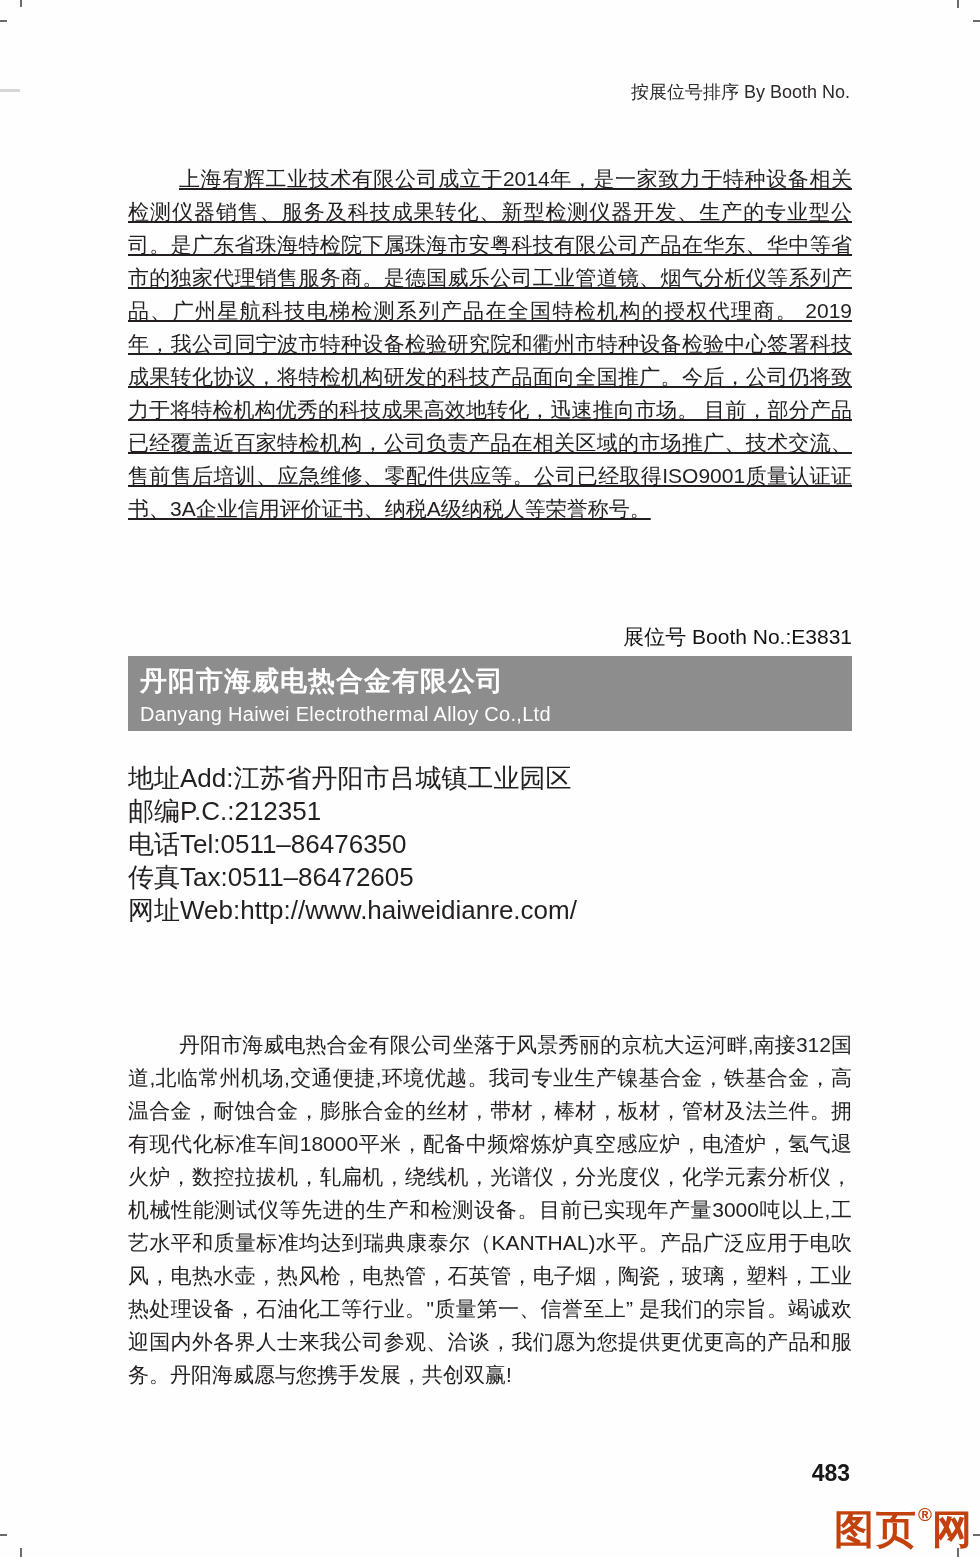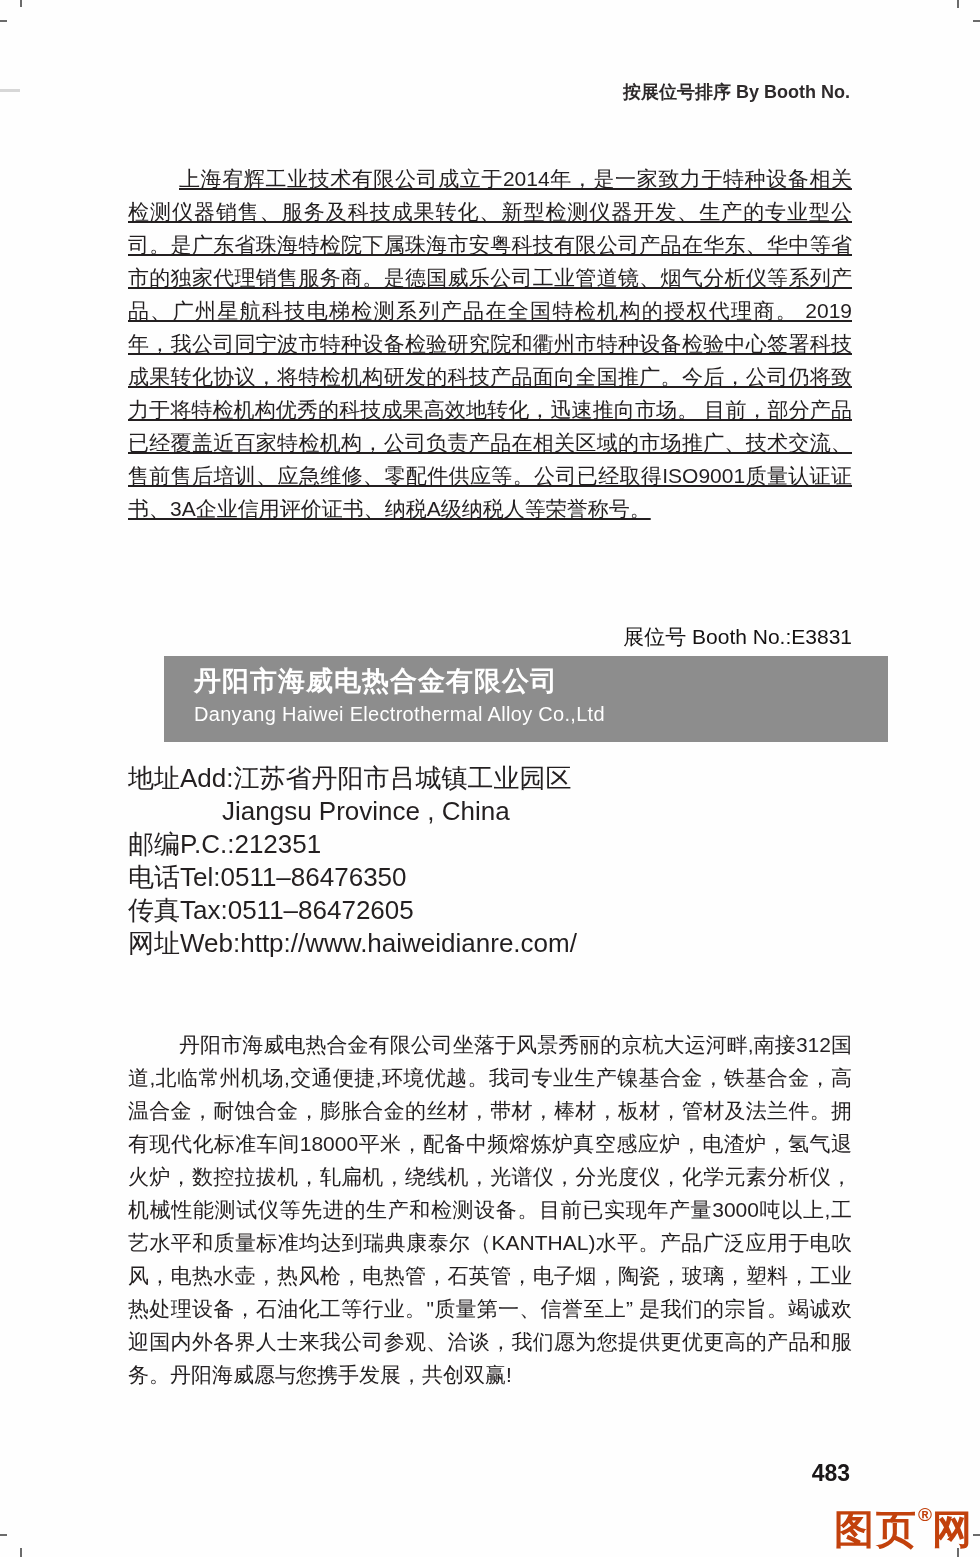--- a/index.html
+++ b/index.html
@@ -15,21 +15,20 @@
   
   .crop { position: absolute; background: #6b6b6b; }
   .crop.faint { background: #d7d7d7; }
 
   .header-line {
     position: absolute;
     top: 80px;
     right: 130px;
     font-size: 18px;
     color: #2e2a2b;
-    font-weight: bold;
   }
 
   .para {
     position: absolute;
     left: 128px;
     width: 724px;
     font-size: 21px;
     line-height: 33px;
     text-align: justify;
     color: #231f20;
@@ -44,25 +43,24 @@
     font-size: 21px;
     font-weight: normal;
     color: #141111;
   }
 
   .banner {
     position: absolute;
     top: 656px;
     left: 128px;
     width: 724px;
-    height: 86px;
+    height: 75px;
     box-sizing: border-box;
-    padding: 7px 0 0 30px;
+    padding: 7px 0 0 12px;
     color: #ffffff;
-    margin-left: 36px;
   }
   .banner-cn { font-size: 27px; font-weight: bold; letter-spacing: 1px; }
   .banner-en { font-size: 20px; margin-top: 4px; letter-spacing: 0.3px; }
 
   .info {
     position: absolute;
     left: 128px;
     top: 762px;
     width: 724px;
     font-size: 26px;
@@ -118,21 +116,20 @@
 
   <div class="booth-line">展位号 Booth No.:E3831</div>
 
   <div class="banner" style="background:#8d8d8d;">
     <div class="banner-cn">丹阳市海威电热合金有限公司</div>
     <div class="banner-en">Danyang Haiwei Electrothermal Alloy Co.,Ltd</div>
   </div>
 
   <div class="info">
     <div>地址Add:江苏省丹阳市吕城镇工业园区</div>
-    <div class="indent">Jiangsu Province , China</div>
     <div>邮编P.C.:212351</div>
     <div>电话Tel:0511–86476350</div>
     <div>传真Tax:0511–86472605</div>
     <div>网址Web:http://www.haiweidianre.com/</div>
   </div>
 
   <div class="para para2">丹阳市海威电热合金有限公司坐落于风景秀丽的京杭大运河畔,南接312国道,北临常州机场,交通便捷,环境优越。我司专业生产镍基合金，铁基合金，高温合金，耐蚀合金，膨胀合金的丝材，带材，棒材，板材，管材及法兰件。拥有现代化标准车间18000平米，配备中频熔炼炉真空感应炉，电渣炉，氢气退火炉，数控拉拔机，轧扁机，绕线机，光谱仪，分光度仪，化学元素分析仪，机械性能测试仪等先进的生产和检测设备。目前已实现年产量3000吨以上,工艺水平和质量标准均达到瑞典康泰尔（KANTHAL)水平。产品广泛应用于电吹风，电热水壶，热风枪，电热管，石英管，电子烟，陶瓷，玻璃，塑料，工业热处理设备，石油化工等行业。"质量第一、信誉至上” 是我们的宗旨。竭诚欢迎国内外各界人士来我公司参观、洽谈，我们愿为您提供更优更高的产品和服务。丹阳海威愿与您携手发展，共创双赢!</div>
 
   <div class="page-number">483</div>
 

